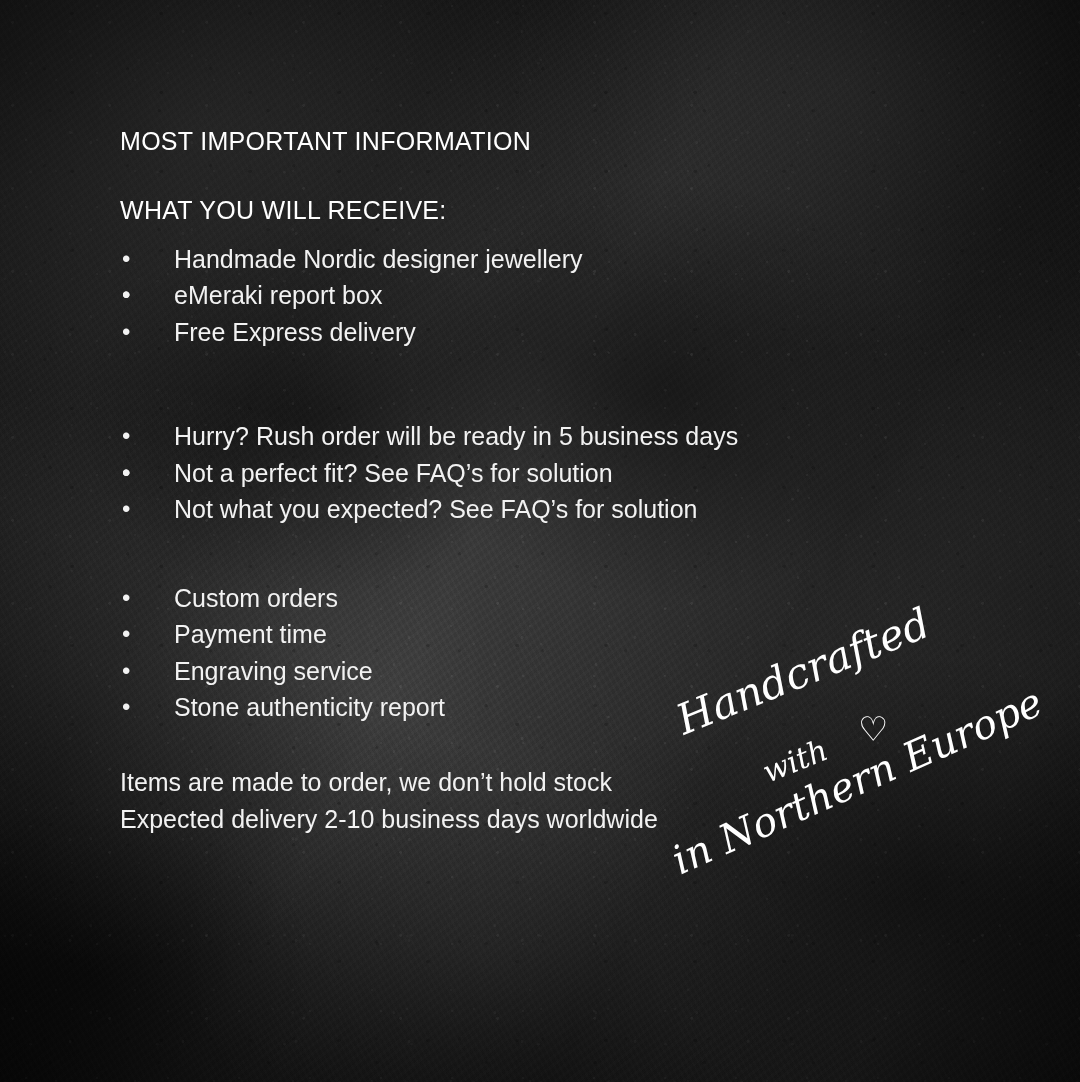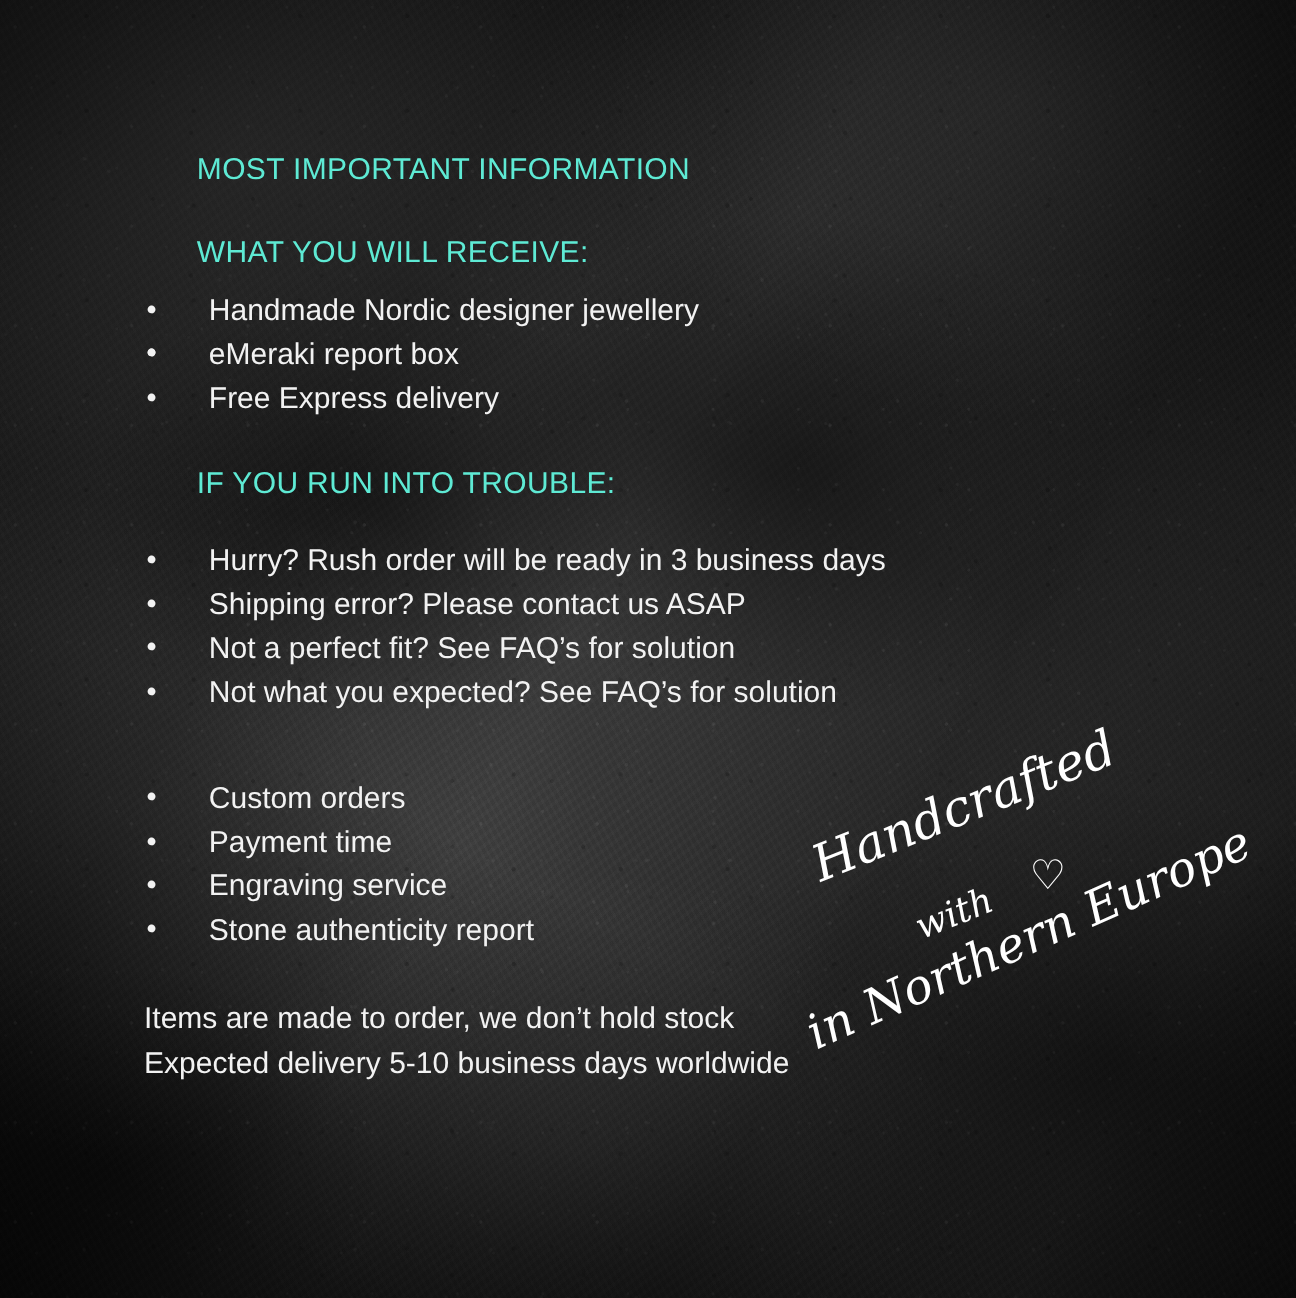--- a/index.html
+++ b/index.html
@@ -69,23 +69,22 @@
     position: absolute;
     left: 120px;
     top: 126px;
     width: 860px;
   }
 
   .heading {
     font-size: 25px;
     letter-spacing: .3px;
     line-height: 1.25;
-    color: #5eead4;
+    color: #ffffff;
     font-weight: 400;
-    margin-left: 44px;
   }
   .block { margin-bottom: 0; }
   .gap-lg { height: 38px; }
   .gap-md { height: 30px; }
   .gap-sm { height: 14px; }
 
   ul.bullets {
     list-style: none;
     margin: 0;
     padding: 0;
@@ -151,25 +150,24 @@
         <li><span class="dot">•</span><span>Handmade Nordic designer jewellery</span></li>
         <li><span class="dot">•</span></li>
         <li><span class="dot">•</span><span>eMeraki report box</span></li>
         <li><span class="dot">•</span><span>Free Express delivery</span></li>
       </ul>
     </div>
 
     <div class="gap-lg"></div>
 
     <div class="block">
-      <div class="heading">IF YOU RUN INTO TROUBLE:</div>
       <div class="gap-md"></div>
       <ul class="bullets">
-        <li><span class="dot">•</span><span>Hurry? Rush order will be ready in 3 business days</span></li>
-        <li><span class="dot">•</span><span>Shipping error? Please contact us ASAP</span></li>
+        <li><span class="dot">•</span><span>Hurry? Rush order will be ready in 5 business days</span></li>
+        <li><span class="dot">•</span></li>
         <li><span class="dot">•</span><span>Not a perfect fit? See FAQ’s for solution</span></li>
         <li><span class="dot">•</span><span>Not what you expected? See FAQ’s for solution</span></li>
       </ul>
     </div>
 
     <div class="gap-lg"></div>
 
     <div class="block">
       <div class="gap-sm"></div>
       <ul class="bullets">
@@ -177,21 +175,21 @@
         <li><span class="dot">•</span><span>Payment time</span></li>
         <li><span class="dot">•</span><span>Engraving service</span></li>
         <li><span class="dot">•</span><span>Stone authenticity report</span></li>
       </ul>
     </div>
 
     <div class="gap-lg"></div>
 
     <div class="block">
       <div class="footer-line">Items are made to order, we don’t hold stock</div>
-      <div class="footer-line">Expected delivery 5-10 business days worldwide</div>
+      <div class="footer-line">Expected delivery 2-10 business days worldwide</div>
     </div>
 
   </div>
 
   <div id="stamp">
     <svg width="380" height="300" viewBox="0 0 380 300" xmlns="http://www.w3.org/2000/svg" aria-hidden="true">
       <text class="hw" x="8" y="110" font-size="42" transform="rotate(-22 8 110)">Handcrafted</text>
       <text class="hw" x="92" y="158" font-size="30" transform="rotate(-22 92 158)">with</text>
       <text class="hw" x="182" y="116" font-size="34">♡</text>
       <text class="hw" x="4" y="250" font-size="40" transform="rotate(-24 4 250)">in Northern Europe</text>

